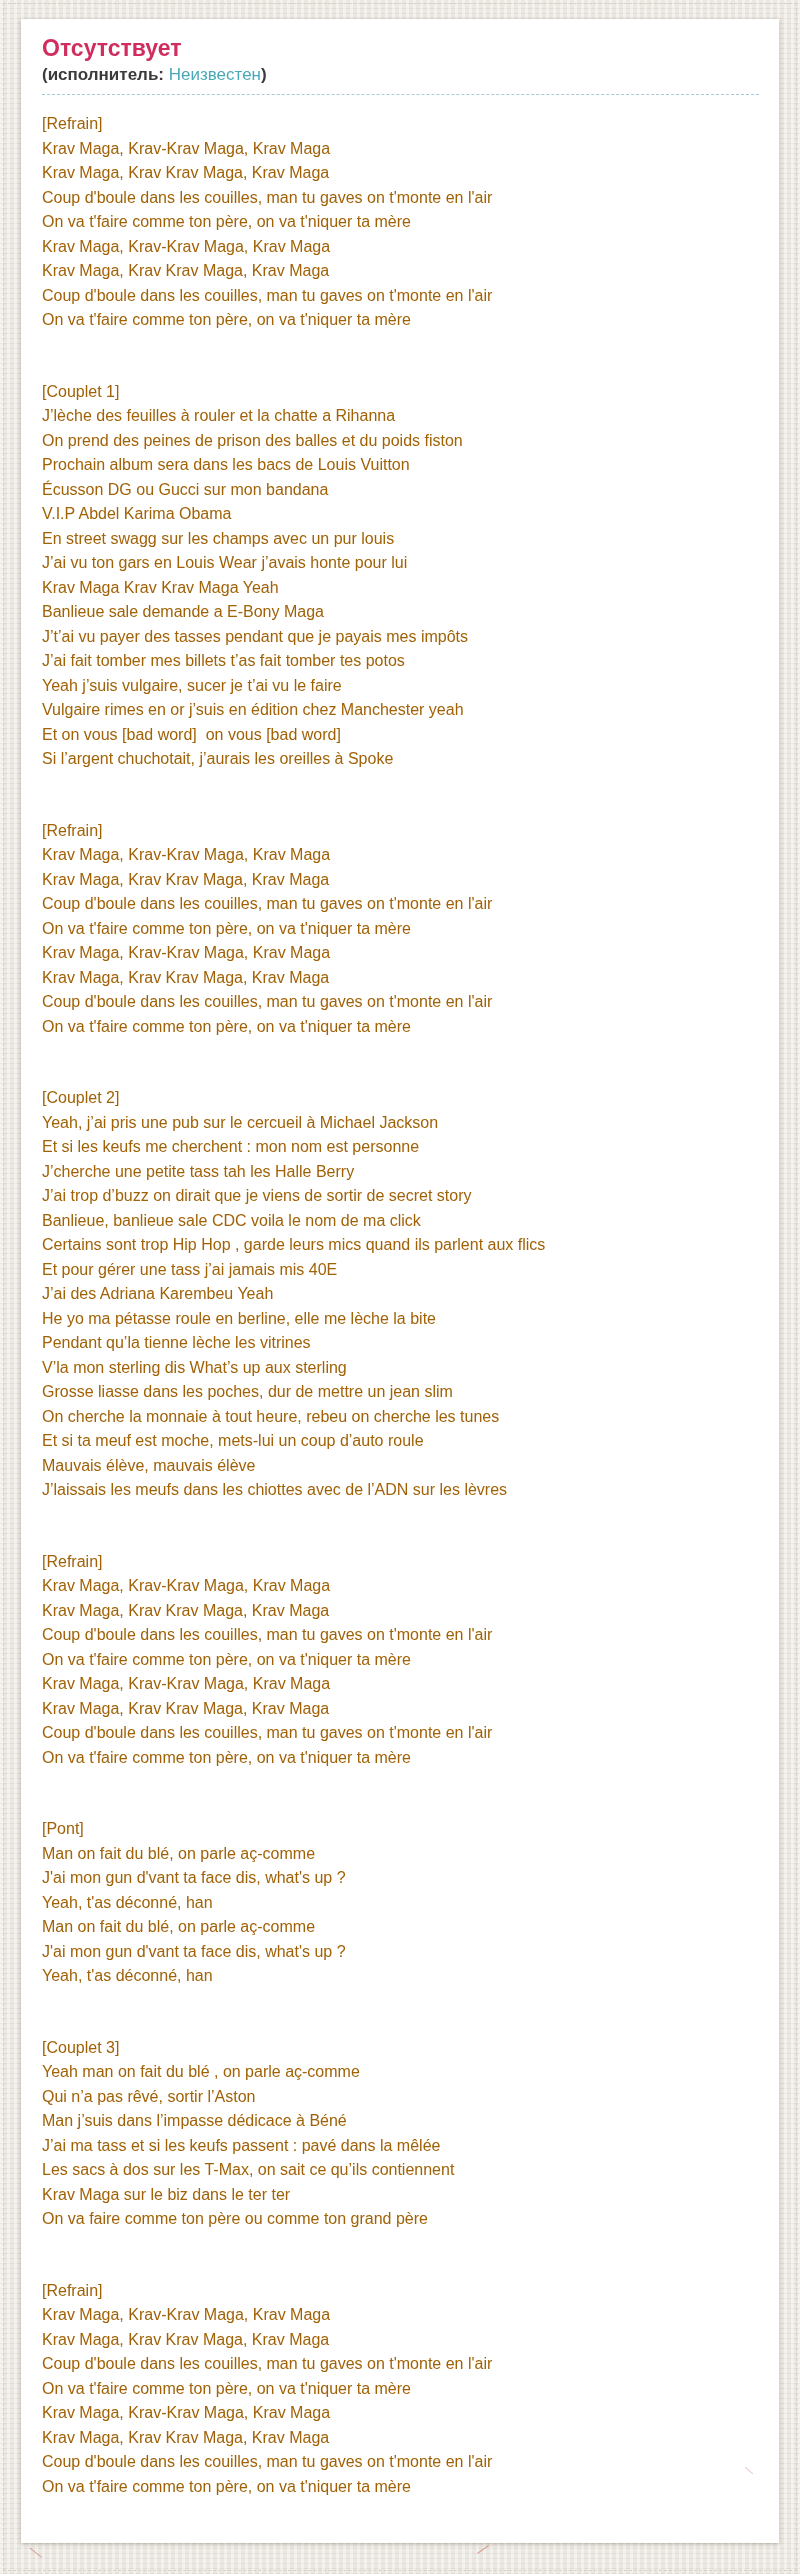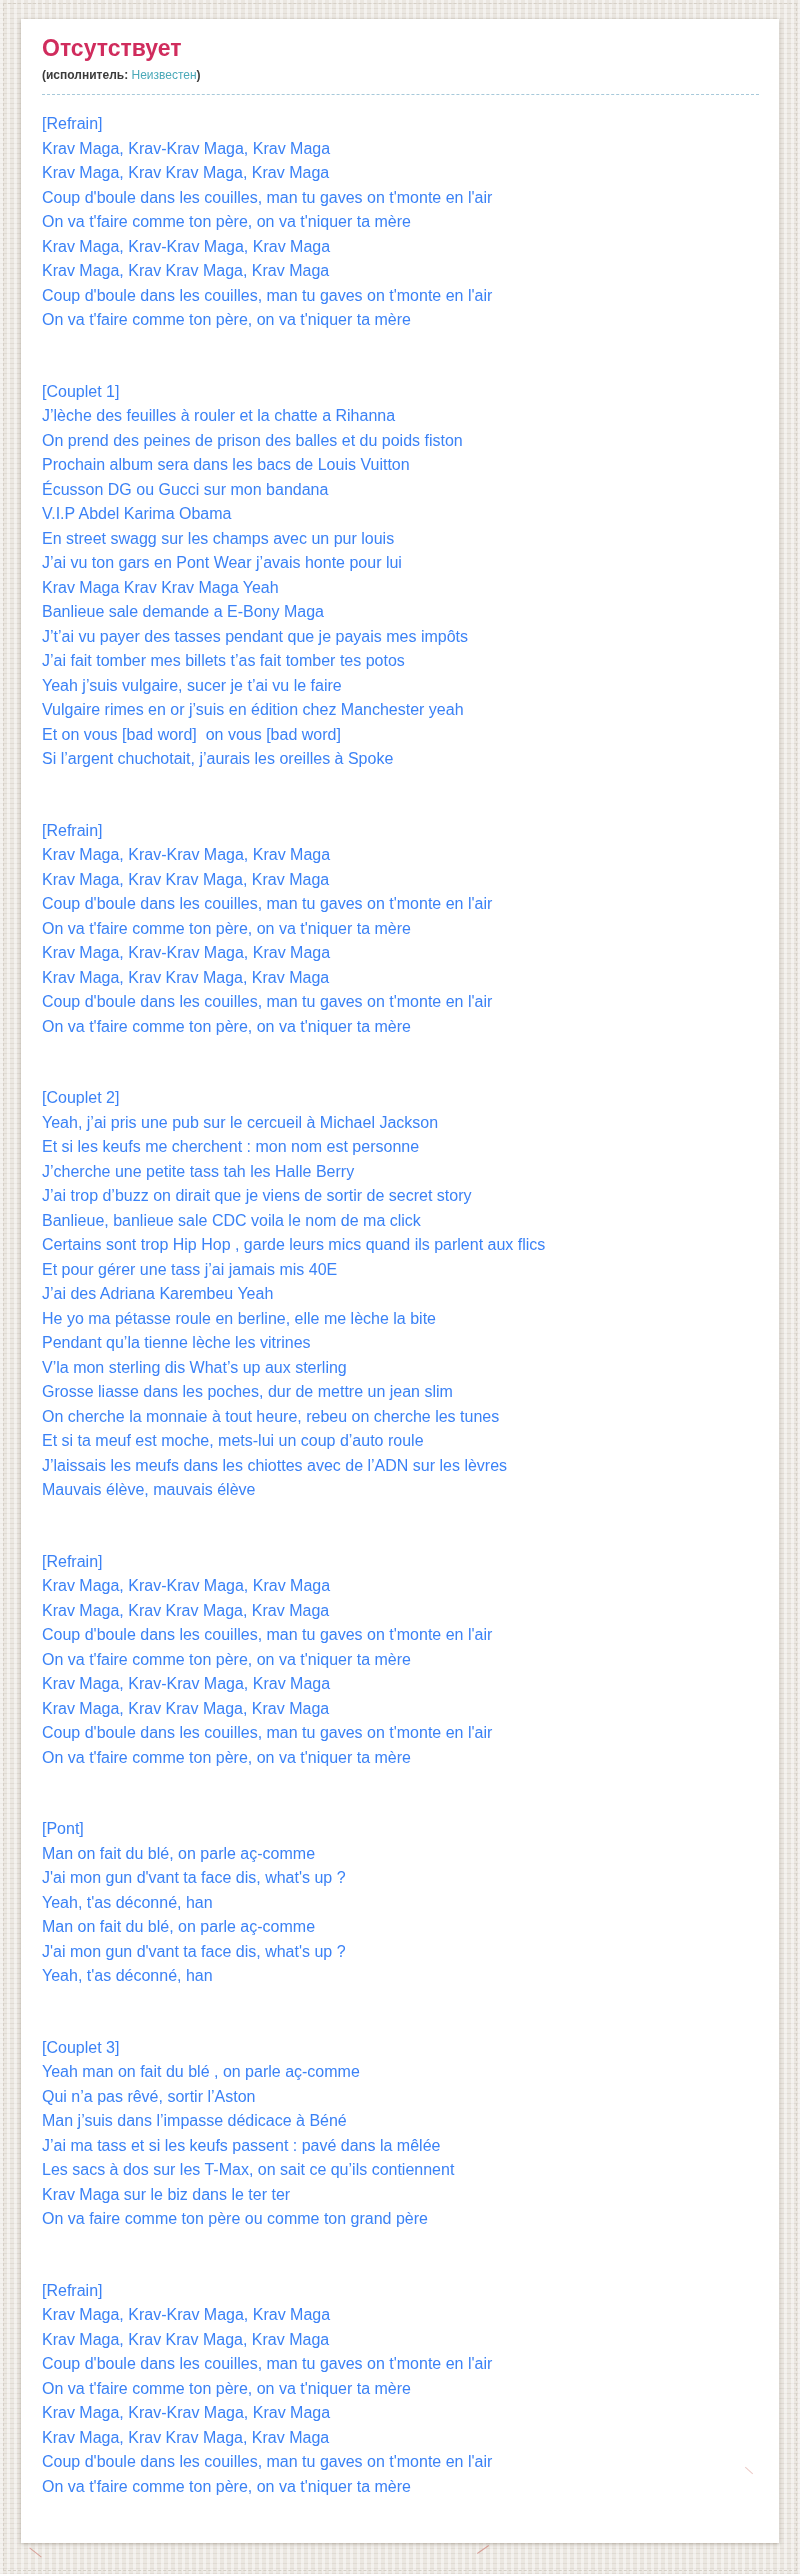--- a/index.html
+++ b/index.html
@@ -40,34 +40,34 @@
   }
   h1.title {
     margin: 4px 0 0 0;
     font-size: 23px;
     line-height: 30px;
     font-weight: bold;
     color: #d02c5d;
   }
   .artist-line {
     margin-top: 2px;
-    font-size: 12px;
+    font-size: 17px;
     line-height: 20px;
     font-weight: bold;
     color: #3b3b3b;
   }
   .artist-link {
     color: #4aa9b8;
     font-weight: normal;
     text-decoration: none;
     cursor: pointer;
   }
   .lyrics {
     margin-top: 17px;
-    color: #3b82f6;
+    color: #a16207;
     font-size: 16px;
   }
   .section {
     margin: 0 0 47px 0;
   }
   .section:last-child {
     margin-bottom: 0;
   }
   .line {
     line-height: 24.5px;
@@ -106,21 +106,21 @@
         <div class="line">On va t'faire comme ton père, on va t'niquer ta mère</div>
       </div>
       <div class="section">
         <div class="line">[Couplet 1]</div>
         <div class="line">J’lèche des feuilles à rouler et la chatte a Rihanna</div>
         <div class="line">On prend des peines de prison des balles et du poids fiston</div>
         <div class="line">Prochain album sera dans les bacs de Louis Vuitton</div>
         <div class="line">Écusson DG ou Gucci sur mon bandana</div>
         <div class="line">V.I.P Abdel Karima Obama</div>
         <div class="line">En street swagg sur les champs avec un pur louis</div>
-        <div class="line">J’ai vu ton gars en Pont Wear j’avais honte pour lui</div>
+        <div class="line">J’ai vu ton gars en Louis Wear j’avais honte pour lui</div>
         <div class="line">Krav Maga Krav Krav Maga Yeah</div>
         <div class="line">Banlieue sale demande a E-Bony Maga</div>
         <div class="line">J’t’ai vu payer des tasses pendant que je payais mes impôts</div>
         <div class="line">J’ai fait tomber mes billets t’as fait tomber tes potos</div>
         <div class="line">Yeah j’suis vulgaire, sucer je t’ai vu le faire</div>
         <div class="line">Vulgaire rimes en or j’suis en édition chez Manchester yeah</div>
         <div class="line">Et on vous [bad word]  on vous [bad word]</div>
         <div class="line">Si l’argent chuchotait, j’aurais les oreilles à Spoke</div>
       </div>
       <div class="section">
@@ -143,22 +143,22 @@
         <div class="line">Banlieue, banlieue sale CDC voila le nom de ma click</div>
         <div class="line">Certains sont trop Hip Hop , garde leurs mics quand ils parlent aux flics</div>
         <div class="line">Et pour gérer une tass j’ai jamais mis 40E</div>
         <div class="line">J’ai des Adriana Karembeu Yeah</div>
         <div class="line">He yo ma pétasse roule en berline, elle me lèche la bite</div>
         <div class="line">Pendant qu’la tienne lèche les vitrines</div>
         <div class="line">V’la mon sterling dis What’s up aux sterling</div>
         <div class="line">Grosse liasse dans les poches, dur de mettre un jean slim</div>
         <div class="line">On cherche la monnaie à tout heure, rebeu on cherche les tunes</div>
         <div class="line">Et si ta meuf est moche, mets-lui un coup d’auto roule</div>
+        <div class="line">Mauvais élève, mauvais élève</div>
         <div class="line">J’laissais les meufs dans les chiottes avec de l’ADN sur les lèvres</div>
-        <div class="line">Mauvais élève, mauvais élève</div>
       </div>
       <div class="section">
         <div class="line">[Refrain]</div>
         <div class="line">Krav Maga, Krav-Krav Maga, Krav Maga</div>
         <div class="line">Krav Maga, Krav Krav Maga, Krav Maga</div>
         <div class="line">Coup d'boule dans les couilles, man tu gaves on t'monte en l'air</div>
         <div class="line">On va t'faire comme ton père, on va t'niquer ta mère</div>
         <div class="line">Krav Maga, Krav-Krav Maga, Krav Maga</div>
         <div class="line">Krav Maga, Krav Krav Maga, Krav Maga</div>
         <div class="line">Coup d'boule dans les couilles, man tu gaves on t'monte en l'air</div>

